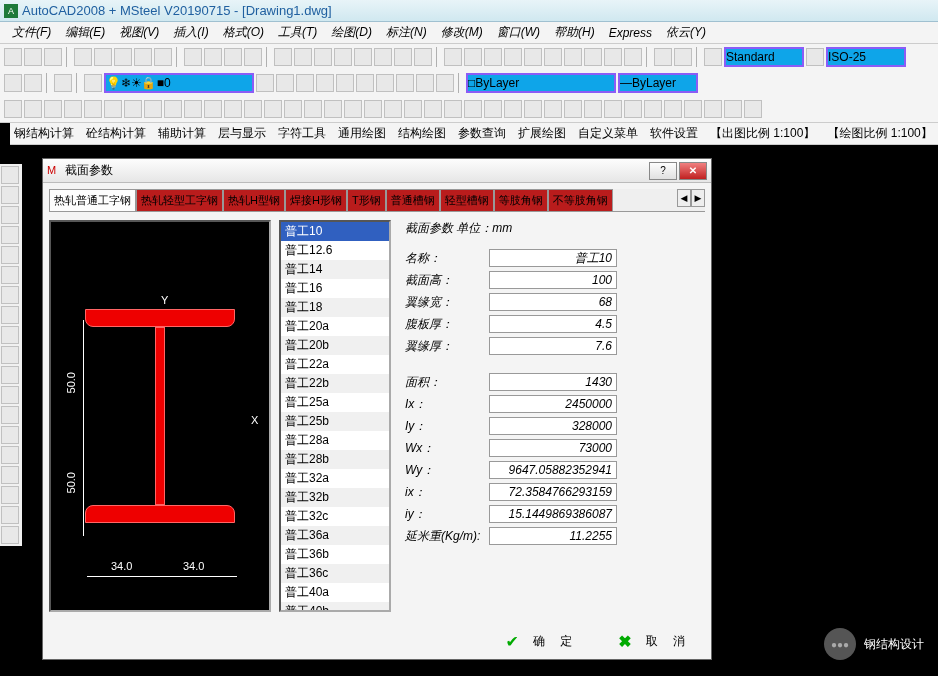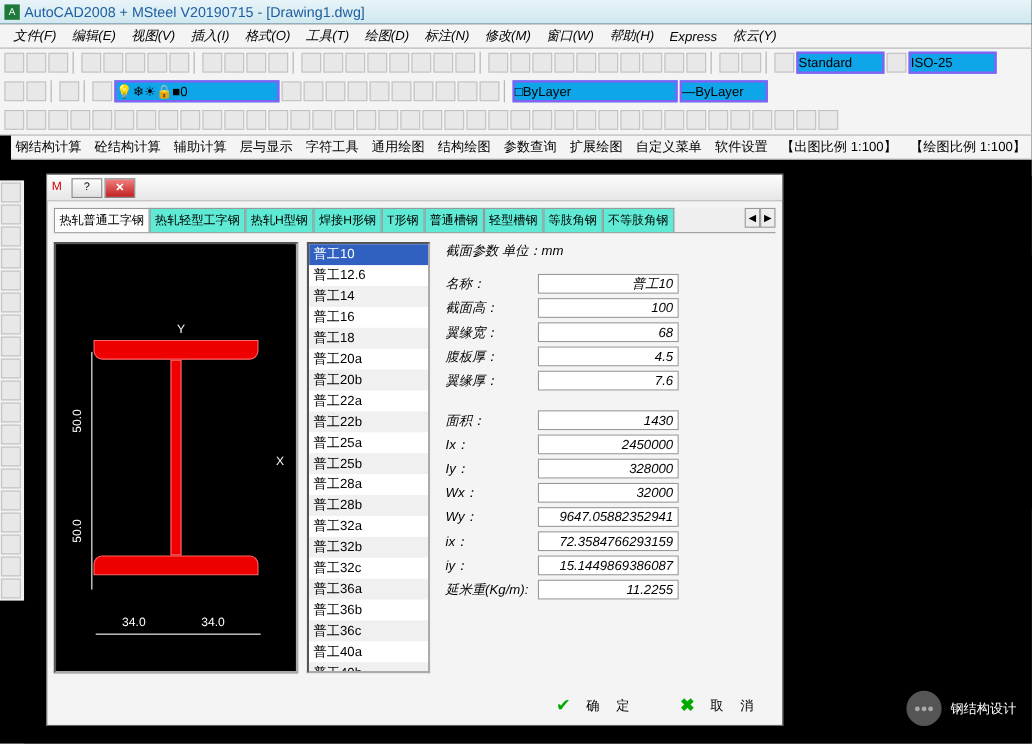--- a/index.html
+++ b/index.html
@@ -23,21 +23,21 @@
 
 .dialog { position: absolute; left: 42px; top: 158px; width: 670px; height: 502px; background: #f4f4f4; border: 1px solid #666; box-shadow: 2px 2px 8px rgba(0,0,0,.5); }
 .dlg-title { height: 24px; background: linear-gradient(#fdfdfd, #e6e6e6); display: flex; align-items: center; padding: 0 4px; border-bottom: 1px solid #bbb; }
 .dlg-title-icon { width: 14px; height: 14px; color: #c00; margin-right: 4px; font-size: 11px; }
 .dlg-title-text { flex: 1; }
 .dlg-btns { display: flex; gap: 2px; }
 .dlg-btn { width: 28px; height: 18px; border: 1px solid #888; background: linear-gradient(#fdfdfd, #e0e0e0); display: flex; align-items: center; justify-content: center; cursor: pointer; font-size: 10px; }
 .dlg-btn.close { background: linear-gradient(#f08080, #c02020); color: #fff; font-weight: bold; }
 .dlg-body { padding: 6px; }
 .tabs { display: flex; border-bottom: 1px solid #999; background: #efefef; }
-.tab { padding: 3px 4px; border: 1px solid #999; border-bottom: none; background: #5eead4; cursor: pointer; font-size: 11px; white-space: nowrap; }
+.tab { padding: 3px 4px; border: 1px solid #999; border-bottom: none; background: #b91c1c; cursor: pointer; font-size: 11px; white-space: nowrap; }
 .tab.active { background: #fdfdfd; }
 .tab-arrows { display: flex; margin-left: auto; }
 .tab-arrows .ar { width: 14px; height: 18px; border: 1px solid #999; background: #eee; display: flex; align-items: center; justify-content: center; font-size: 9px; cursor: pointer; }
 .content { display: flex; padding-top: 8px; gap: 8px; }
 .preview { width: 222px; height: 392px; border: 2px inset #aaa; background: #000; position: relative; }
 .ibeam { position: absolute; left: 50%; top: 50%; transform: translate(-50%, -50%); }
 .flange { width: 150px; height: 18px; background: #e00; border: 1px solid #f66; }
 .flange.top { border-radius: 0 0 8px 8px; }
 .flange.bot { border-radius: 8px 8px 0 0; }
 .web { width: 10px; height: 178px; background: #e00; border: 1px solid #f66; margin: 0 auto; }
@@ -233,20 +233,21 @@
     <span class="tb-icon"></span>
     <span class="tb-icon"></span>
     <span class="tb-icon"></span>
 </div>
 
 <div class="main-canvas"></div>
 
 <div class="dialog">
   <div class="dlg-title">
     <span class="dlg-title-icon">M</span>
+    <span class="dlg-title-text">截面参数</span>
     <div class="dlg-btns">
       <span class="dlg-btn">?</span>
       <span class="dlg-btn close">✕</span>
     </div>
   </div>
   <div class="dlg-body">
     <div class="tabs">
       <span class="tab active">热轧普通工字钢</span>
       <span class="tab">热轧轻型工字钢</span>
       <span class="tab">热轧H型钢</span>
@@ -336,21 +337,21 @@
             <div class="param-row">
               <span class="param-label">Ix：</span>
               <span class="param-val">2450000</span>
             </div>
             <div class="param-row">
               <span class="param-label">Iy：</span>
               <span class="param-val">328000</span>
             </div>
             <div class="param-row">
               <span class="param-label">Wx：</span>
-              <span class="param-val">32000</span>
+              <span class="param-val">73000</span>
             </div>
             <div class="param-row">
               <span class="param-label">Wy：</span>
               <span class="param-val">9647.05882352941</span>
             </div>
             <div class="param-row">
               <span class="param-label">ix：</span>
               <span class="param-val">72.3584766293159</span>
             </div>
             <div class="param-row">

